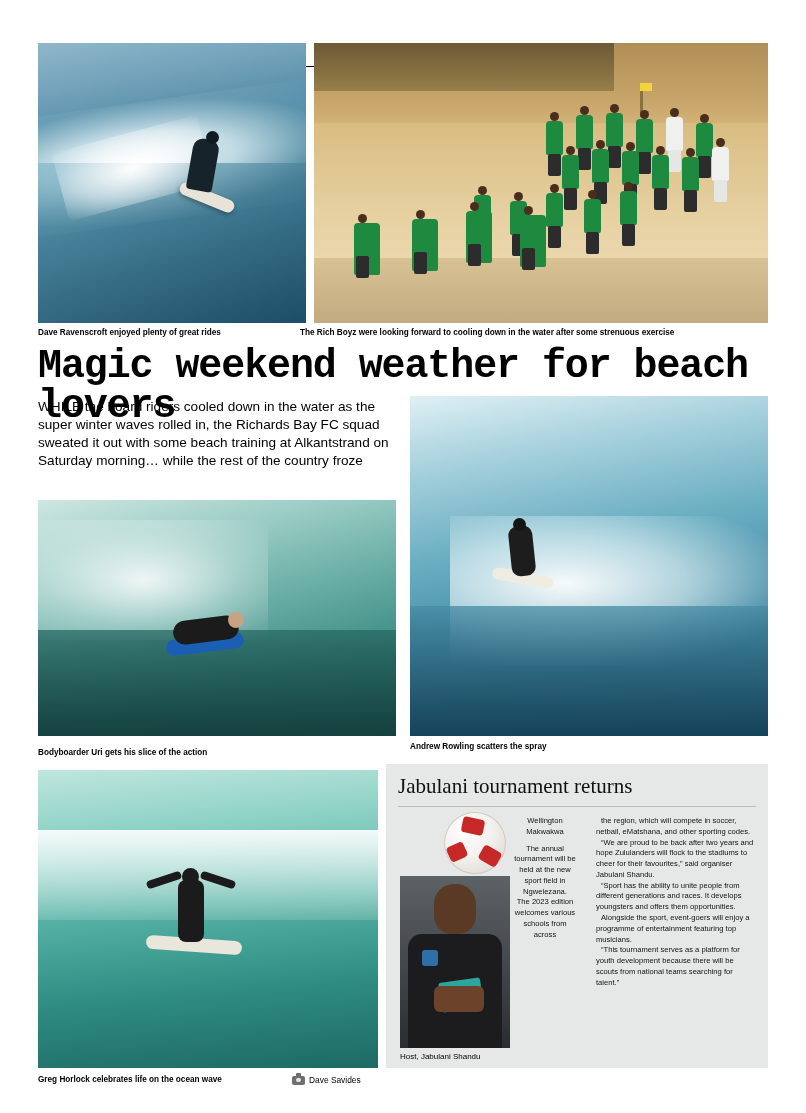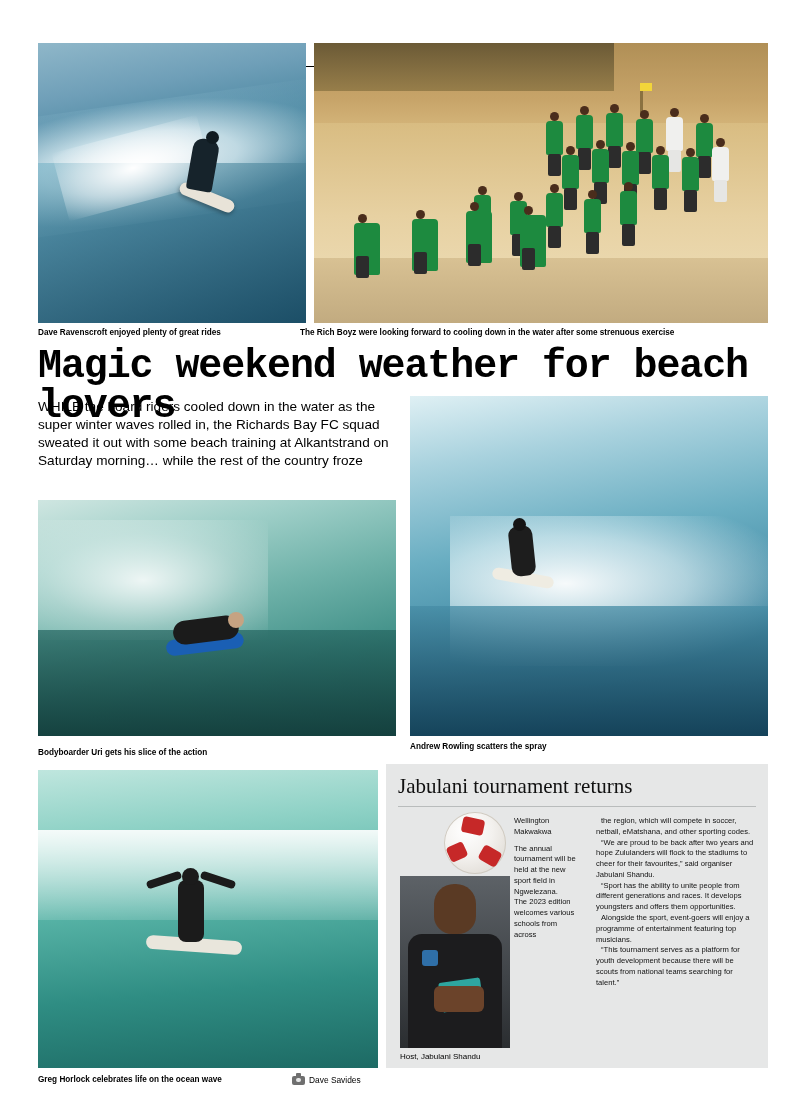--- a/index.html
+++ b/index.html
@@ -264,21 +264,21 @@
     background: #b9bcbc;
   }
 
   .panel-col-left {
     position: absolute;
     left: 128px;
     top: 52px;
     width: 62px;
     font-size: 7.6px;
     line-height: 1.42;
-    text-align: left;
+    text-align: center;
     color: #111;
   }
   .panel-col-right {
     position: absolute;
     left: 210px;
     top: 52px;
     width: 160px;
     font-size: 7.6px;
     line-height: 1.42;
     color: #111;

